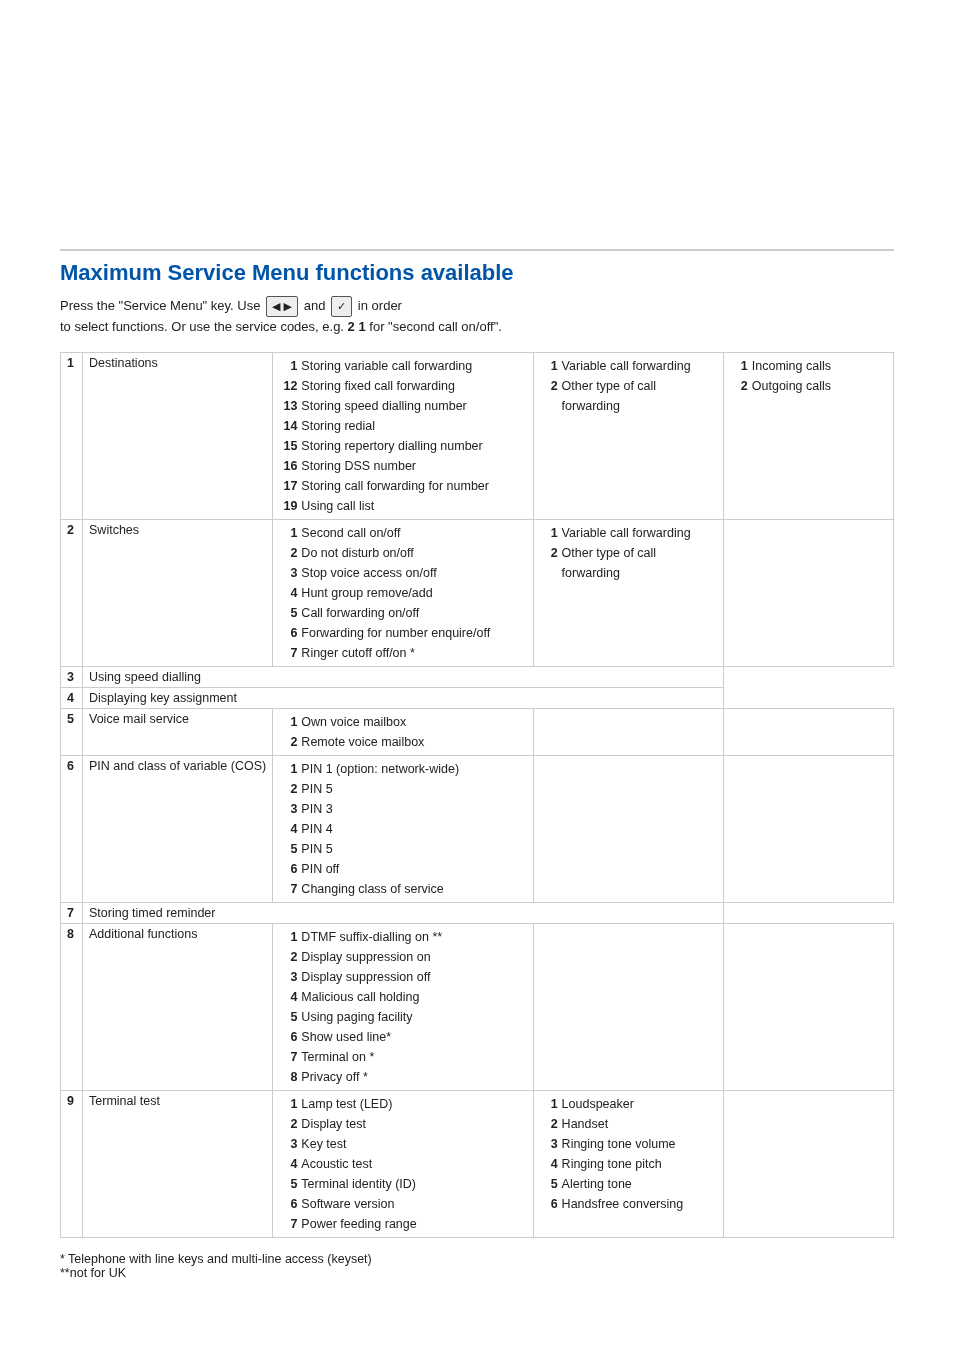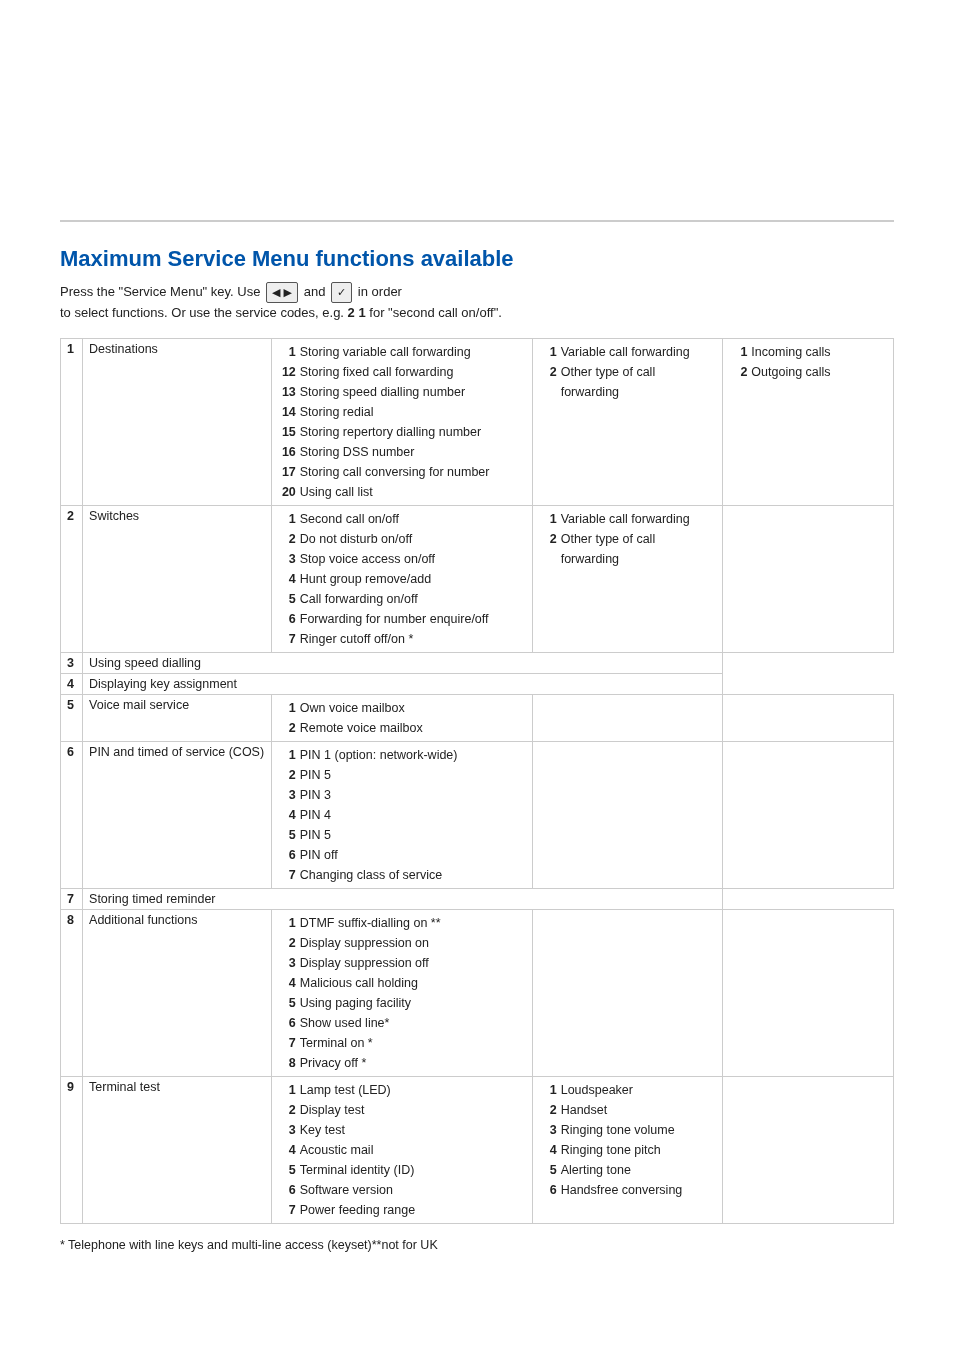--- a/index.html
+++ b/index.html
@@ -11,21 +11,22 @@
       width: 954px;
       min-height: 1351px;
       padding: 40px 60px;
     }
     .title {
       color: #0055aa;
       font-size: 22px;
       font-weight: bold;
       margin-bottom: 10px;
       border-top: 2px solid #ccc;
-      padding-top: 24px;
+      padding-top: 9px;
+      margin-top: 29px;
     }
     .intro {
       font-size: 13px;
       margin-bottom: 16px;
       line-height: 1.5;
     }
     .key-icon {
       display: inline-flex;
       align-items: center;
       border: 1px solid #555;
@@ -76,21 +77,22 @@
     }
     .sub-num {
       font-weight: bold;
       min-width: 18px;
       text-align: right;
     }
     .footnote {
       margin-top: 14px;
       font-size: 12.5px;
       display: flex;
-      justify-content: flex-start;
+      justify-content: center;
+      flex-direction: column;
     }
     .footnote span {
       color: #222;
     }
   </style>
 </head>
 <body>
 
 <div style="height:180px;"></div>
 
@@ -134,24 +136,24 @@
             <li>
               <span class="sub-num">15</span>
               <span>Storing repertory dialling number</span>
             </li>
             <li>
               <span class="sub-num">16</span>
               <span>Storing DSS number</span>
             </li>
             <li>
               <span class="sub-num">17</span>
-              <span>Storing call conversing for number</span>
-            </li>
-            <li>
-              <span class="sub-num">20</span>
+              <span>Storing call forwarding for number</span>
+            </li>
+            <li>
+              <span class="sub-num">19</span>
               <span>Using call list</span>
             </li>
           </ul>
         </td>
         <td class="col-sub2">
           <ul class="sub-list">
             <li>
               <span class="sub-num">1</span>
               <span>Variable call forwarding</span>
             </li>
@@ -244,21 +246,21 @@
               <span class="sub-num">2</span>
               <span>Remote voice mailbox</span>
             </li>
           </ul>
         </td>
         <td class="col-sub2"></td>
         <td class="col-sub3"></td>
       </tr>
       <tr>
         <td class="col-num"><strong>6</strong></td>
-    <td class="col-label">PIN and timed of service (COS)</td>
+    <td class="col-label">PIN and class of variable (COS)</td>
         <td class="col-sub">
           <ul class="sub-list">
             <li>
               <span class="sub-num">1</span>
               <span>PIN 1 (option: network-wide)</span>
             </li>
             <li>
               <span class="sub-num">2</span>
               <span>PIN 5</span>
             </li>
@@ -345,21 +347,21 @@
             <li>
               <span class="sub-num">2</span>
               <span>Display test</span>
             </li>
             <li>
               <span class="sub-num">3</span>
               <span>Key test</span>
             </li>
             <li>
               <span class="sub-num">4</span>
-              <span>Acoustic mail</span>
+              <span>Acoustic test</span>
             </li>
             <li>
               <span class="sub-num">5</span>
               <span>Terminal identity (ID)</span>
             </li>
             <li>
               <span class="sub-num">6</span>
               <span>Software version</span>
             </li>
             <li>

